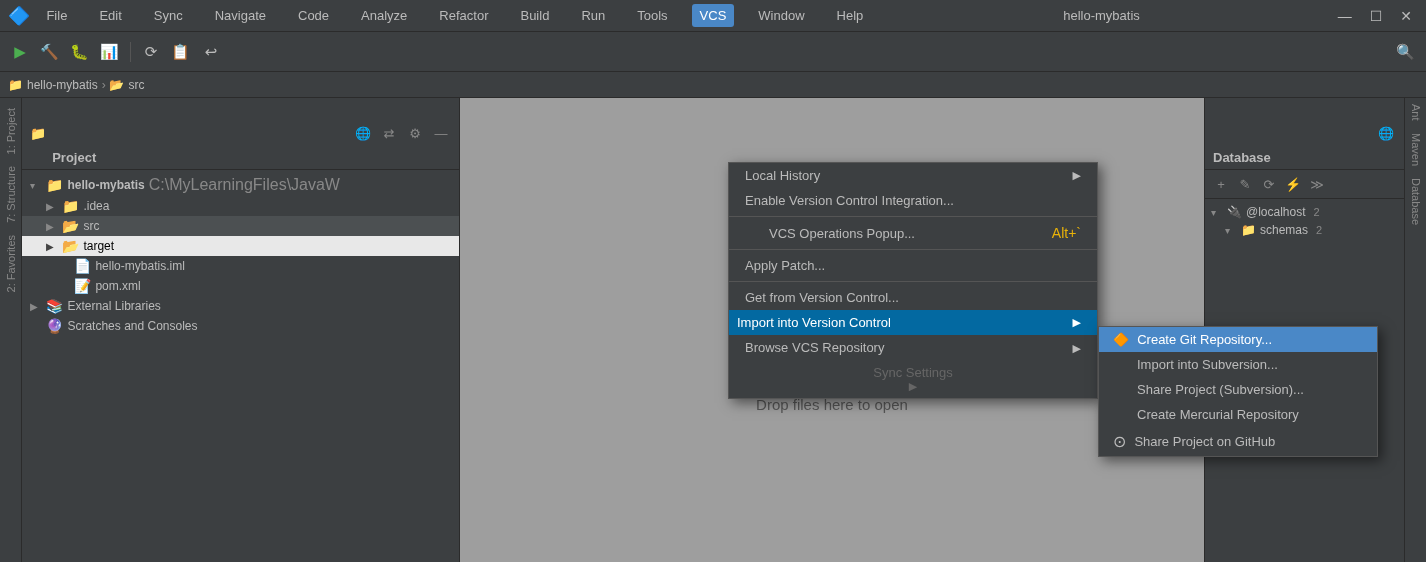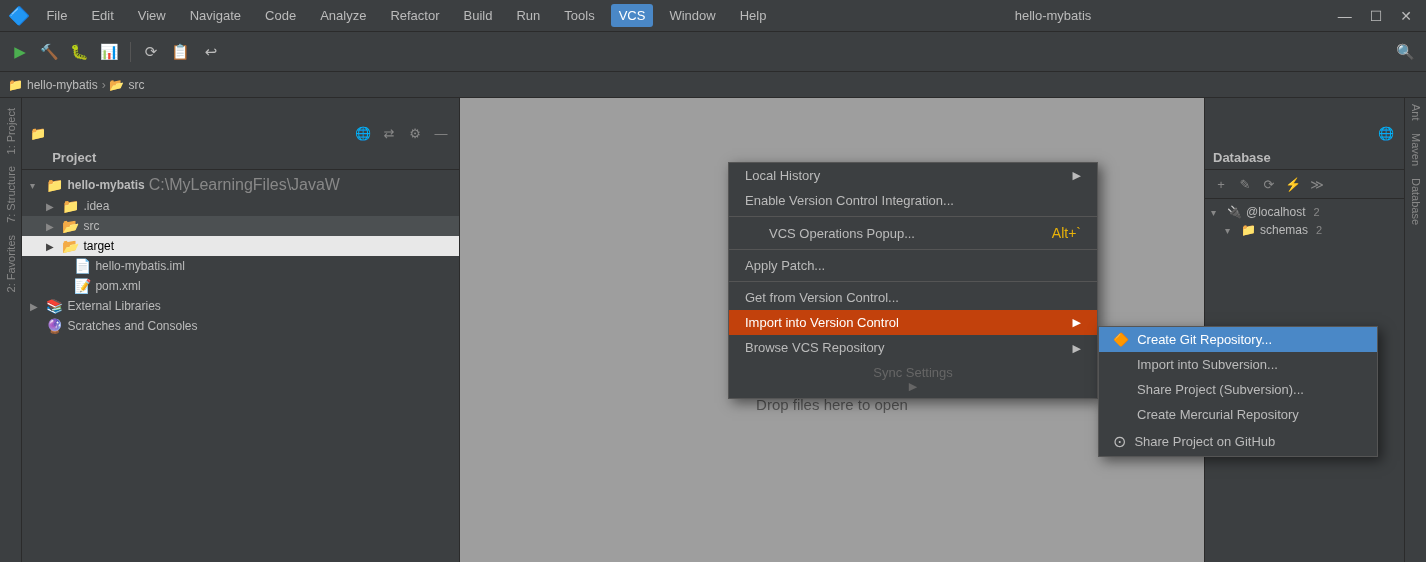--- a/index.html
+++ b/index.html
@@ -5,21 +5,21 @@
     * { box-sizing: border-box; margin: 0; padding: 0; }
     body { font-family: 'Segoe UI', Arial, sans-serif; font-size: 13px; background: #3c3f41; color: #bbbbbb; width: 1426px; height: 562px; overflow: hidden; }
 
     
     .title-bar {
       display: flex; align-items: center; justify-content: space-between;
       background: #3c3f41; height: 32px; padding: 0 8px;
       border-bottom: 1px solid #2b2b2b;
     }
     .title-bar-left { display: flex; align-items: center; gap: 8px; }
-    .title-bar-menu { display: flex; align-items: flex-start; gap: 8px; }
+    .title-bar-menu { display: flex; align-items: flex-start; gap: 16px; }
     .menu-item {
       padding: 4px 8px; color: #bbbbbb; cursor: pointer; border-radius: 3px;
       white-space: nowrap;
     }
     .menu-item.active { background: #4a88c7; color: #ffffff; }
     .title-bar-right { display: flex; align-items: center; gap: 6px; }
     .win-btn { color: #bbbbbb; cursor: pointer; padding: 2px 6px; font-size: 14px; }
     .title-text { color: #bbbbbb; font-size: 13px; flex: 1; text-align: center; }
 
     
@@ -129,21 +129,21 @@
     
     .vcs-dropdown {
       position: absolute; top: 32px; left: 0; width: 370px;
       background: #3c3f41; border: 1px solid #555; box-shadow: 4px 4px 12px rgba(0,0,0,0.5);
       z-index: 100;
     }
     .vcs-menu-item {
       display: flex; align-items: center; justify-content: space-between;
       padding: 5px 16px; cursor: pointer; color: #bbbbbb; font-size: 13px;
     }
-    .vcs-menu-item.highlighted { background: #c2410c; color: #ffffff; }
+    .vcs-menu-item.highlighted { background: #0369a1; color: #ffffff; padding-left: 8px; }
     .vcs-menu-item.disabled { color: #666; cursor: default; flex-direction: column; }
     .vcs-menu-item .shortcut { color: #eab308; font-size: 14px; }
     .vcs-menu-separator { height: 1px; background: #555; margin: 3px 0; }
     .vcs-arrow { font-size: 11px; }
 
     
     .import-submenu {
       position: absolute; top: 32px; left: 370px; width: 280px;
       background: #3c3f41; border: 1px solid #555; box-shadow: 4px 4px 12px rgba(0,0,0,0.5);
       z-index: 101;
@@ -160,21 +160,21 @@
   </style>
 </head>
 <body>
 
 <div class="title-bar">
   <div class="title-bar-left">
     <span style="font-size:18px;">🔷</span>
     <div class="title-bar-menu">
       <div class="menu-item">File</div>
       <div class="menu-item">Edit</div>
-      <div class="menu-item">View</div>
+      <div class="menu-item">Sync</div>
       <div class="menu-item">Navigate</div>
       <div class="menu-item">Code</div>
       <div class="menu-item">Analyze</div>
       <div class="menu-item">Refactor</div>
       <div class="menu-item">Build</div>
       <div class="menu-item">Run</div>
       <div class="menu-item">Tools</div>
       <div class="menu-item active">VCS</div>
       <div class="menu-item">Window</div>
       <div class="menu-item">Help</div>

